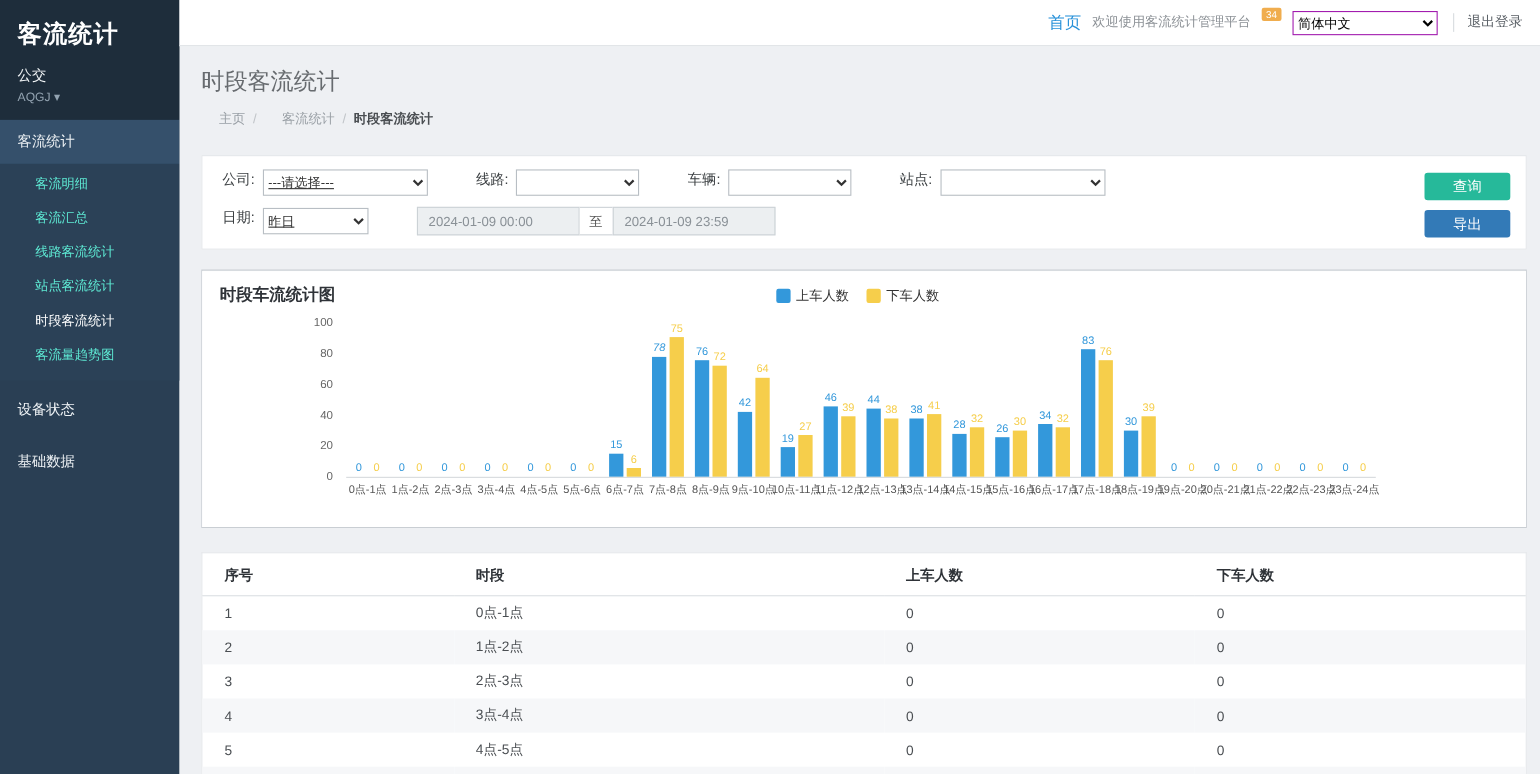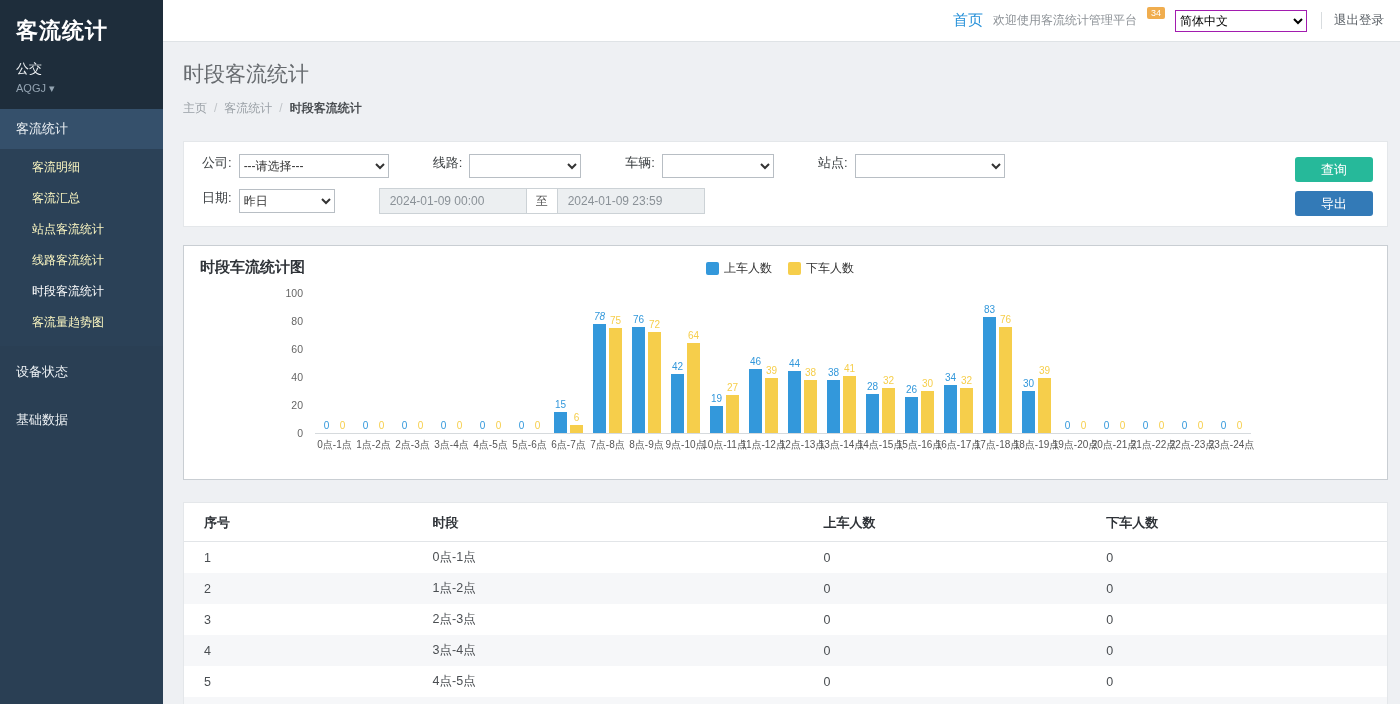--- a/index.html
+++ b/index.html
@@ -10,46 +10,46 @@
   
   .sidebar { width:163px; flex-shrink:0; background:#2a3f54; color:#e7ecf0; }
   .sidebar-top { background:#1e2d3b; padding:16px 16px 14px; }
   .brand { font-size:22px; font-weight:bold; color:#fff; letter-spacing:1px; }
   .org { font-size:13px; color:#f2f5f7; margin-top:14px; }
   .user { font-size:11px; color:#93a3b1; margin-top:4px; cursor:pointer; }
   .nav-section { padding:11px 16px; font-size:13px; color:#eef2f5; cursor:pointer; }
   .nav-section.active { background:#35506b; }
   .nav-section.plain { padding:13px 16px; margin-top:4px; }
   .submenu { list-style:none; background:#2b4157; padding:3px 0 8px; }
-  .submenu li { padding:7px 8px 7px 32px; font-size:12px; color:#fef9c3; cursor:pointer; white-space:nowrap; }
+  .submenu li { padding:7px 8px 7px 32px; font-size:12px; color:#5eead4; cursor:pointer; white-space:nowrap; }
   .submenu li.current { color:#ffffff; }
 
   
   .main { flex:1; display:flex; flex-direction:column; height:704px; overflow:hidden; }
   .topbar { height:42px; background:#fff; border-bottom:1px solid #dfe3e6; display:flex; align-items:center; justify-content:flex-end; padding:0 16px; gap:10px; flex-shrink:0; }
   .home-link { color:#2791d9; font-size:15px; cursor:pointer;text-align:center; }
   .welcome { color:#8c9196; font-size:12px; }
   .notif-badge { background:#f0ad4e; color:#fff; font-size:9px; padding:1px 4px; border-radius:2px; transform:translateY(-8px); }
   .lang-select { height:22px; width:132px; font-size:12px; border:1px solid #a21caf; background:#fff; }
   .logout { color:#5a6066; font-size:12.5px; border-left:1px solid #d8dcdf; padding-left:12px; margin-left:4px; cursor:pointer; }
 
   .content { padding:16px 12px 0 20px; overflow:hidden; }
   .page-title { font-size:21px; font-weight:400; color:#676b6f; margin:2px 0 12px; }
   .breadcrumb { font-size:12px; color:#9aa0a6; margin-bottom:24px; }
   .breadcrumb .sep { margin:0 7px; color:#c0c4c8; }
-  .breadcrumb .crumb { cursor:pointer; }
+  .breadcrumb .crumb { cursor:pointer;margin-left:16px; }
   .breadcrumb .current { color:#4a4e52; font-weight:bold; cursor:default; }
 
   
   .filter-card { background:#fff; border:1px solid #e4e7ea; padding:12px 18px; position:relative; }
   .filter-row { display:flex; align-items:center; }
   .filter-row.first { margin-bottom:10px; }
   .f-group { display:flex; align-items:flex-start; margin-right:44px; }
   .f-label { font-size:13px; color:#3c4043; margin-right:7px; white-space:nowrap; }
-  .f-select { height:24px; border:1px solid #b8bec4; background:#fff; font-size:12px; color:#333; }
+  .f-select { height:24px; border:1px solid #b8bec4; background:#fff; font-size:12px; color:#333;text-decoration:underline; }
   .w150 { width:150px; } .w112 { width:112px; } .w96 { width:96px; }
   .date-group { display:flex; align-items:center; }
   .date-input { height:26px; width:148px; background:#eceff1; border:1px solid #ccd2d6; color:#8a9197; font-size:12px; padding:0 10px; }
   .to-addon { height:26px; line-height:24px; padding:0 9px; border-top:1px solid #ccd2d6; border-bottom:1px solid #ccd2d6; font-size:12px; color:#555; background:#fff; }
   .btn { position:absolute; right:14px; width:78px; height:25px; border:none; border-radius:3px; color:#fff; font-size:13px; cursor:pointer; }
   .btn-search { top:15px; background:#26b99a; }
   .btn-export { top:49px; background:#337ab7; }
 
   
   .chart-card { margin-top:18px; background:#fff; border:1px solid #c9ced3; height:235px; overflow:scroll; }
@@ -89,22 +89,22 @@
     <div class="sidebar-top">
       <div class="brand">客流统计</div>
       <div class="org">公交</div>
       <div class="user"><span>AQGJ</span> <span>▾</span></div>
     </div>
     <nav>
       <div class="nav-section active">客流统计</div>
       <ul class="submenu">
         <li>客流明细</li>
         <li>客流汇总</li>
+        <li>线路客流统计</li>
         <li>站点客流统计</li>
-        <li>线路客流统计</li>
         <li class="current">时段客流统计</li>
         <li>客流量趋势图</li>
       </ul>
       <div class="nav-section plain">设备状态</div>
       <div class="nav-section plain">基础数据</div>
     </nav>
   </aside>
 
   <div class="main">
     <header class="topbar">
@@ -259,21 +259,21 @@
                       <span class="bar-label" style="color: rgb(246, 206, 75);">6</span>
                     </div>
                   </div>
                   <div class="cat-label">6点-7点</div>
                 </div>
                 <div class="bar-group">
                   <div class="bars">
                     <div class="bar" style="height: 109.2px; background: rgb(51, 152, 219);">
                       <span class="bar-label" style="color: rgb(51, 152, 219); font-style: italic;">78</span>
                     </div>
-                    <div class="bar" style="height: 105px; background: rgb(246, 206, 75);">
+                    <div class="bar" style="height: 127px; background: rgb(246, 206, 75);">
                       <span class="bar-label" style="color: rgb(246, 206, 75);">75</span>
                     </div>
                   </div>
                   <div class="cat-label">7点-8点</div>
                 </div>
                 <div class="bar-group">
                   <div class="bars">
                     <div class="bar" style="height: 106.4px; background: rgb(51, 152, 219);">
                       <span class="bar-label" style="color: rgb(51, 152, 219);">76</span>
                     </div>

